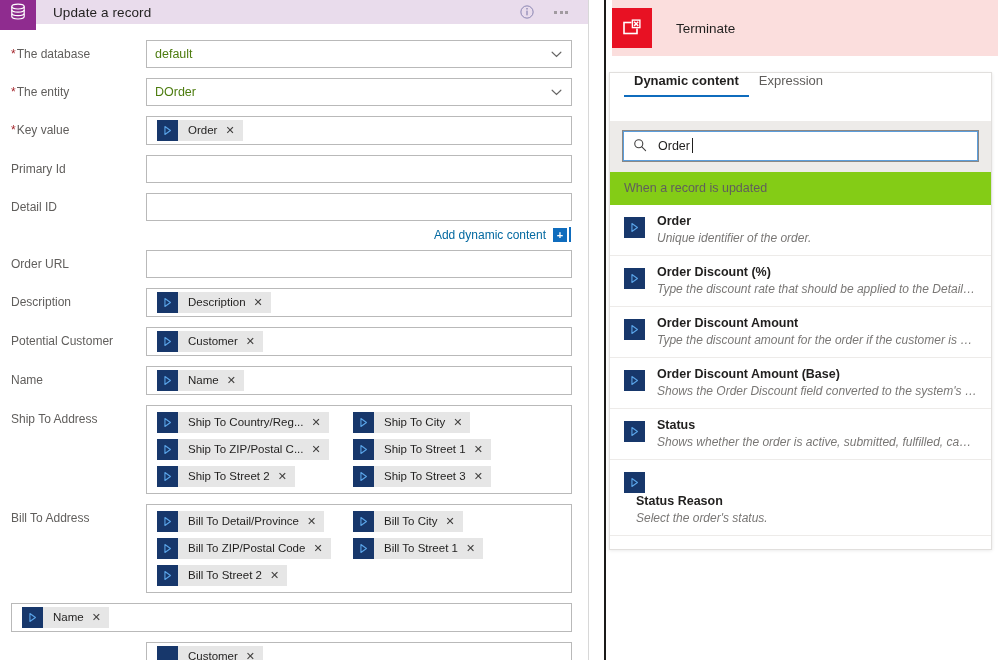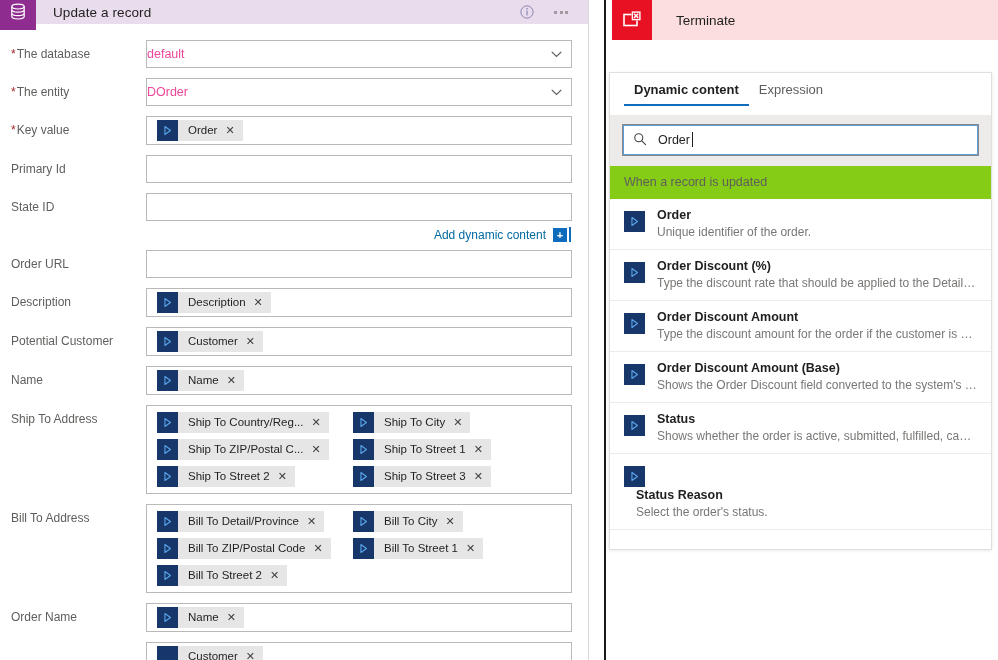--- a/index.html
+++ b/index.html
@@ -119,23 +119,23 @@
     flex: 1 1 auto;
     min-width: 0;
   }
   .input-box {
     border: 1px solid #b9b9b9;
     background: #ffffff;
     min-height: 28px;
     box-sizing: border-box;
     display: flex;
     align-items: center;
-    padding: 0 0;
+    padding: 0 8px;
     font-size: 12.5px;
-    color: #ec4899;
+    color: #4d7c0f;
   }
   .input-box.select {
     justify-content: space-between;
     padding-right: 9px;
   }
   .chev {
     width: 11px;
     height: 7px;
     flex: 0 0 auto;
     opacity: .75;
@@ -247,21 +247,21 @@
     height: 660px;
     position: relative;
     background: #ffffff;
     overflow: hidden;
   }
   .term-header {
     position: absolute;
     left: 8px;
     top: 0;
     right: 0;
-    height: 40px;
+    height: 56px;
     background: #fbdedd;
     display: flex;
     align-items: center;
   }
   .term-icon {
     width: 40px;
     height: 40px;
     background: #e81123;
     display: flex;
     align-items: center;
@@ -284,22 +284,22 @@
     border: 1px solid #e1dfdd;
     box-sizing: border-box;
     box-shadow: 0 1.2px 3.6px rgba(0,0,0,.10), 0 .3px 1px rgba(0,0,0,.08);
     display: flex;
     flex-direction: column;
     overflow: hidden;
   }
   .dc-tabs {
     display: flex;
     height: 42px;
-    align-items: center;
-    padding: 0 0 0 14px;
+    align-items: flex-start;
+    padding: 0 0 6px 14px;
     flex: 0 0 auto;
   }
   .dc-tab {
     font-size: 13px;
     color: #605e5c;
     padding: 0 10px 9px 10px;
     cursor: pointer;
     position: relative;
   }
   .dc-tab.active {
@@ -387,20 +387,21 @@
     color: #201f1e;
     line-height: 17px;
   }
   .dc-item-desc {
     font-size: 12px;
     color: #797775;
     line-height: 17px;
     white-space: nowrap;
     overflow: hidden;
     text-overflow: ellipsis;
+    font-style: italic;
   }
 </style>
 </head>
 <body>
 
 <div class="app">
 
   <div class="left-pane">
     <div class="card" id="action-card">
 
@@ -471,21 +472,21 @@
           </div>
           <div class="frow">
             <div class="flabel"><span>Primary Id</span></div>
             <div class="fctl">
               <div class="input-box">
                 <span></span>
               </div>
             </div>
           </div>
           <div class="frow">
-            <div class="flabel"><span>State ID</span></div>
+            <div class="flabel"><span>Detail ID</span></div>
             <div class="fctl">
               <div class="input-box">
                 <span></span>
               </div>
             </div>
           </div>
           <div class="adc-row">
             <span class="adc-link">Add dynamic content</span>
             <span class="adc-plus">+</span>
             <span class="adc-caret"></span>
@@ -688,21 +689,20 @@
                       <span class="chip-label">Bill To Street 2</span>
                       <span class="chip-x">✕</span>
                     </span>
                   </div>
                   <div class="token-col"></div>
                 </div>
               </div>
             </div>
           </div>
           <div class="frow">
-            <div class="flabel"><span>Order Name</span></div>
             <div class="fctl">
               <div class="token-box">
                 <span class="chip">
                   <span class="chip-icon">
                     <svg width="11" height="11" viewBox="0 0 12 12" aria-hidden="true">
                       <path d="M3.2 1.6 L9.2 6 L3.2 10.4 Z" fill="none" stroke="#5aa4e8" stroke-width="1.2" stroke-linejoin="round"></path>
                     </svg>
                   </span>
                   <span class="chip-label">Name</span>
                   <span class="chip-x">✕</span>

